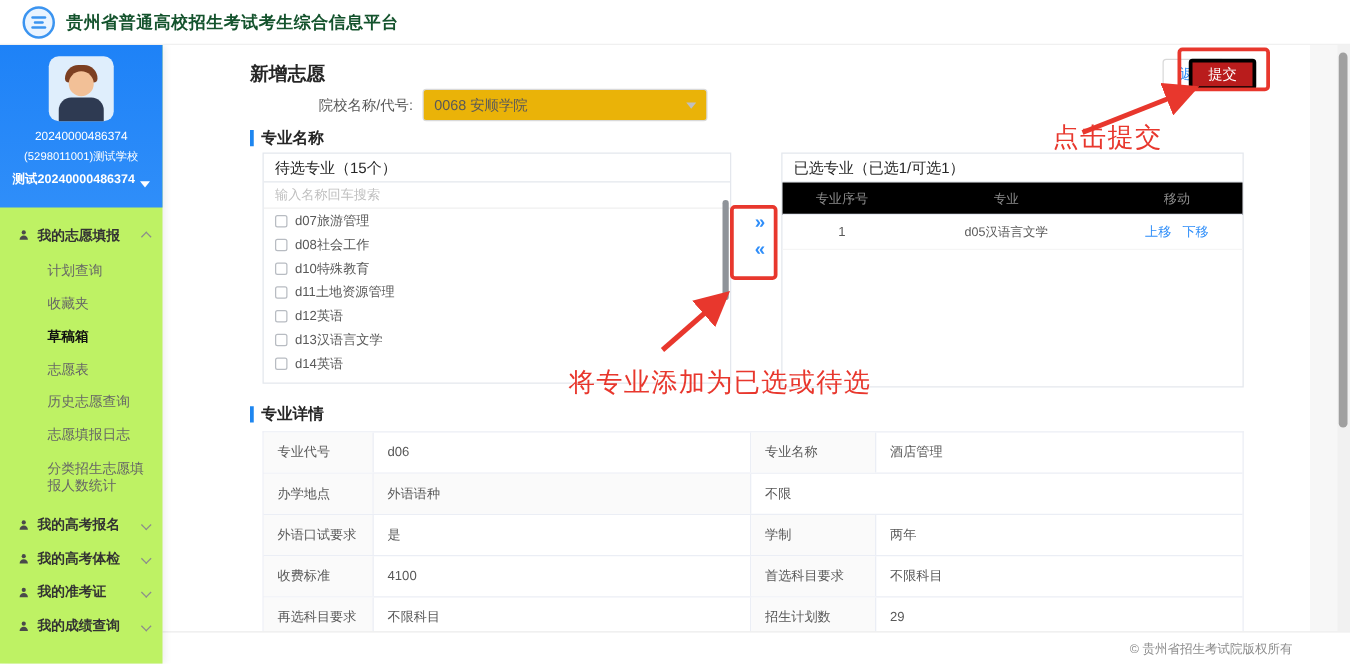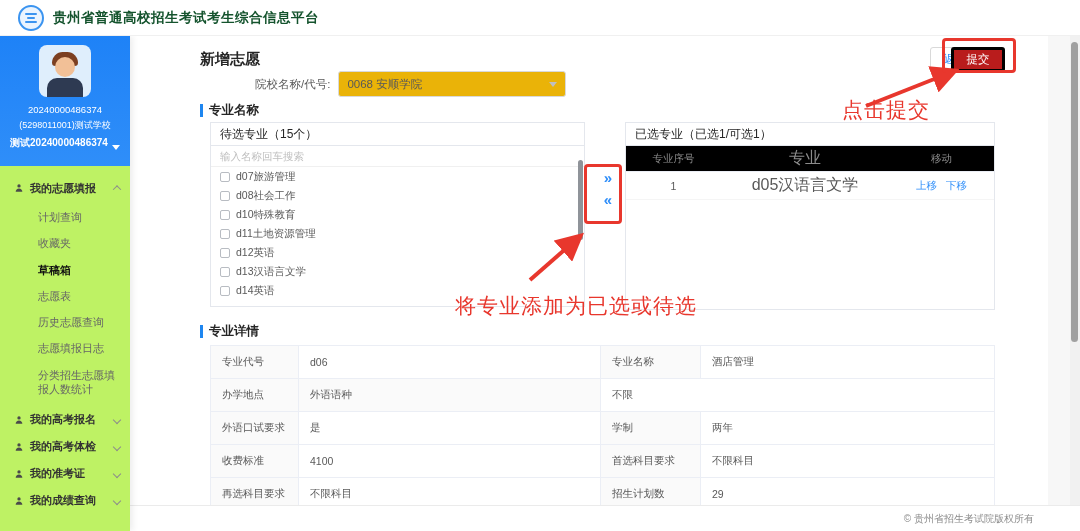--- a/index.html
+++ b/index.html
@@ -84,21 +84,21 @@
   
   .transfer { position:absolute; left:592px; top:170px; width:30px; display:flex; flex-direction:column; align-items:center; gap:7px; }
   .tbtn { font-size:15px; font-weight:bold; color:#2f8ef9; cursor:pointer; line-height:1; letter-spacing:-2px; }
 
   
   .selected-box { position:absolute; left:625px; top:122px; width:370px; height:188px;
     border:1px solid #e4e7ed; background:#fff; }
   .sel-header-row { height:26px; background:#000000; border-bottom:1px solid #ebeef5; display:flex; align-items:center; }
   .sel-data-row { height:28px; display:flex; align-items:center; border-bottom:1px solid #f5f5f5; }
   .col-seq { width:95px; text-align:center; font-size:10.5px; color:#8c8c8c; }
-  .col-major { flex:1; text-align:center; font-size:16px; color:#8c8c8c; }
+  .col-major { flex:1; text-align:center; font-size:10px; color:#8c8c8c; }
   .col-move { width:105px; text-align:center; font-size:10.5px; color:#8c8c8c; }
   .sel-data-row .col-seq, .sel-data-row .col-major { color:#595959; }
   .mv-link { color:#2f8ef9; cursor:pointer; margin:0 3px; }
 
   
   .detail-table { position:absolute; left:210px; top:345px; width:785px;
     border:1px solid #ebeef5; border-bottom:none; background:#fff; }
   .dt-row { display:grid; grid-template-columns:88px 302px 100px 293px; border-bottom:1px solid #ebeef5; height:33px; }
   .dt-cell { display:flex; align-items:center; padding:0 11px; font-size:10.5px; color:#595959; border-right:1px solid #ebeef5; }
   .dt-cell:last-child { border-right:none; }

